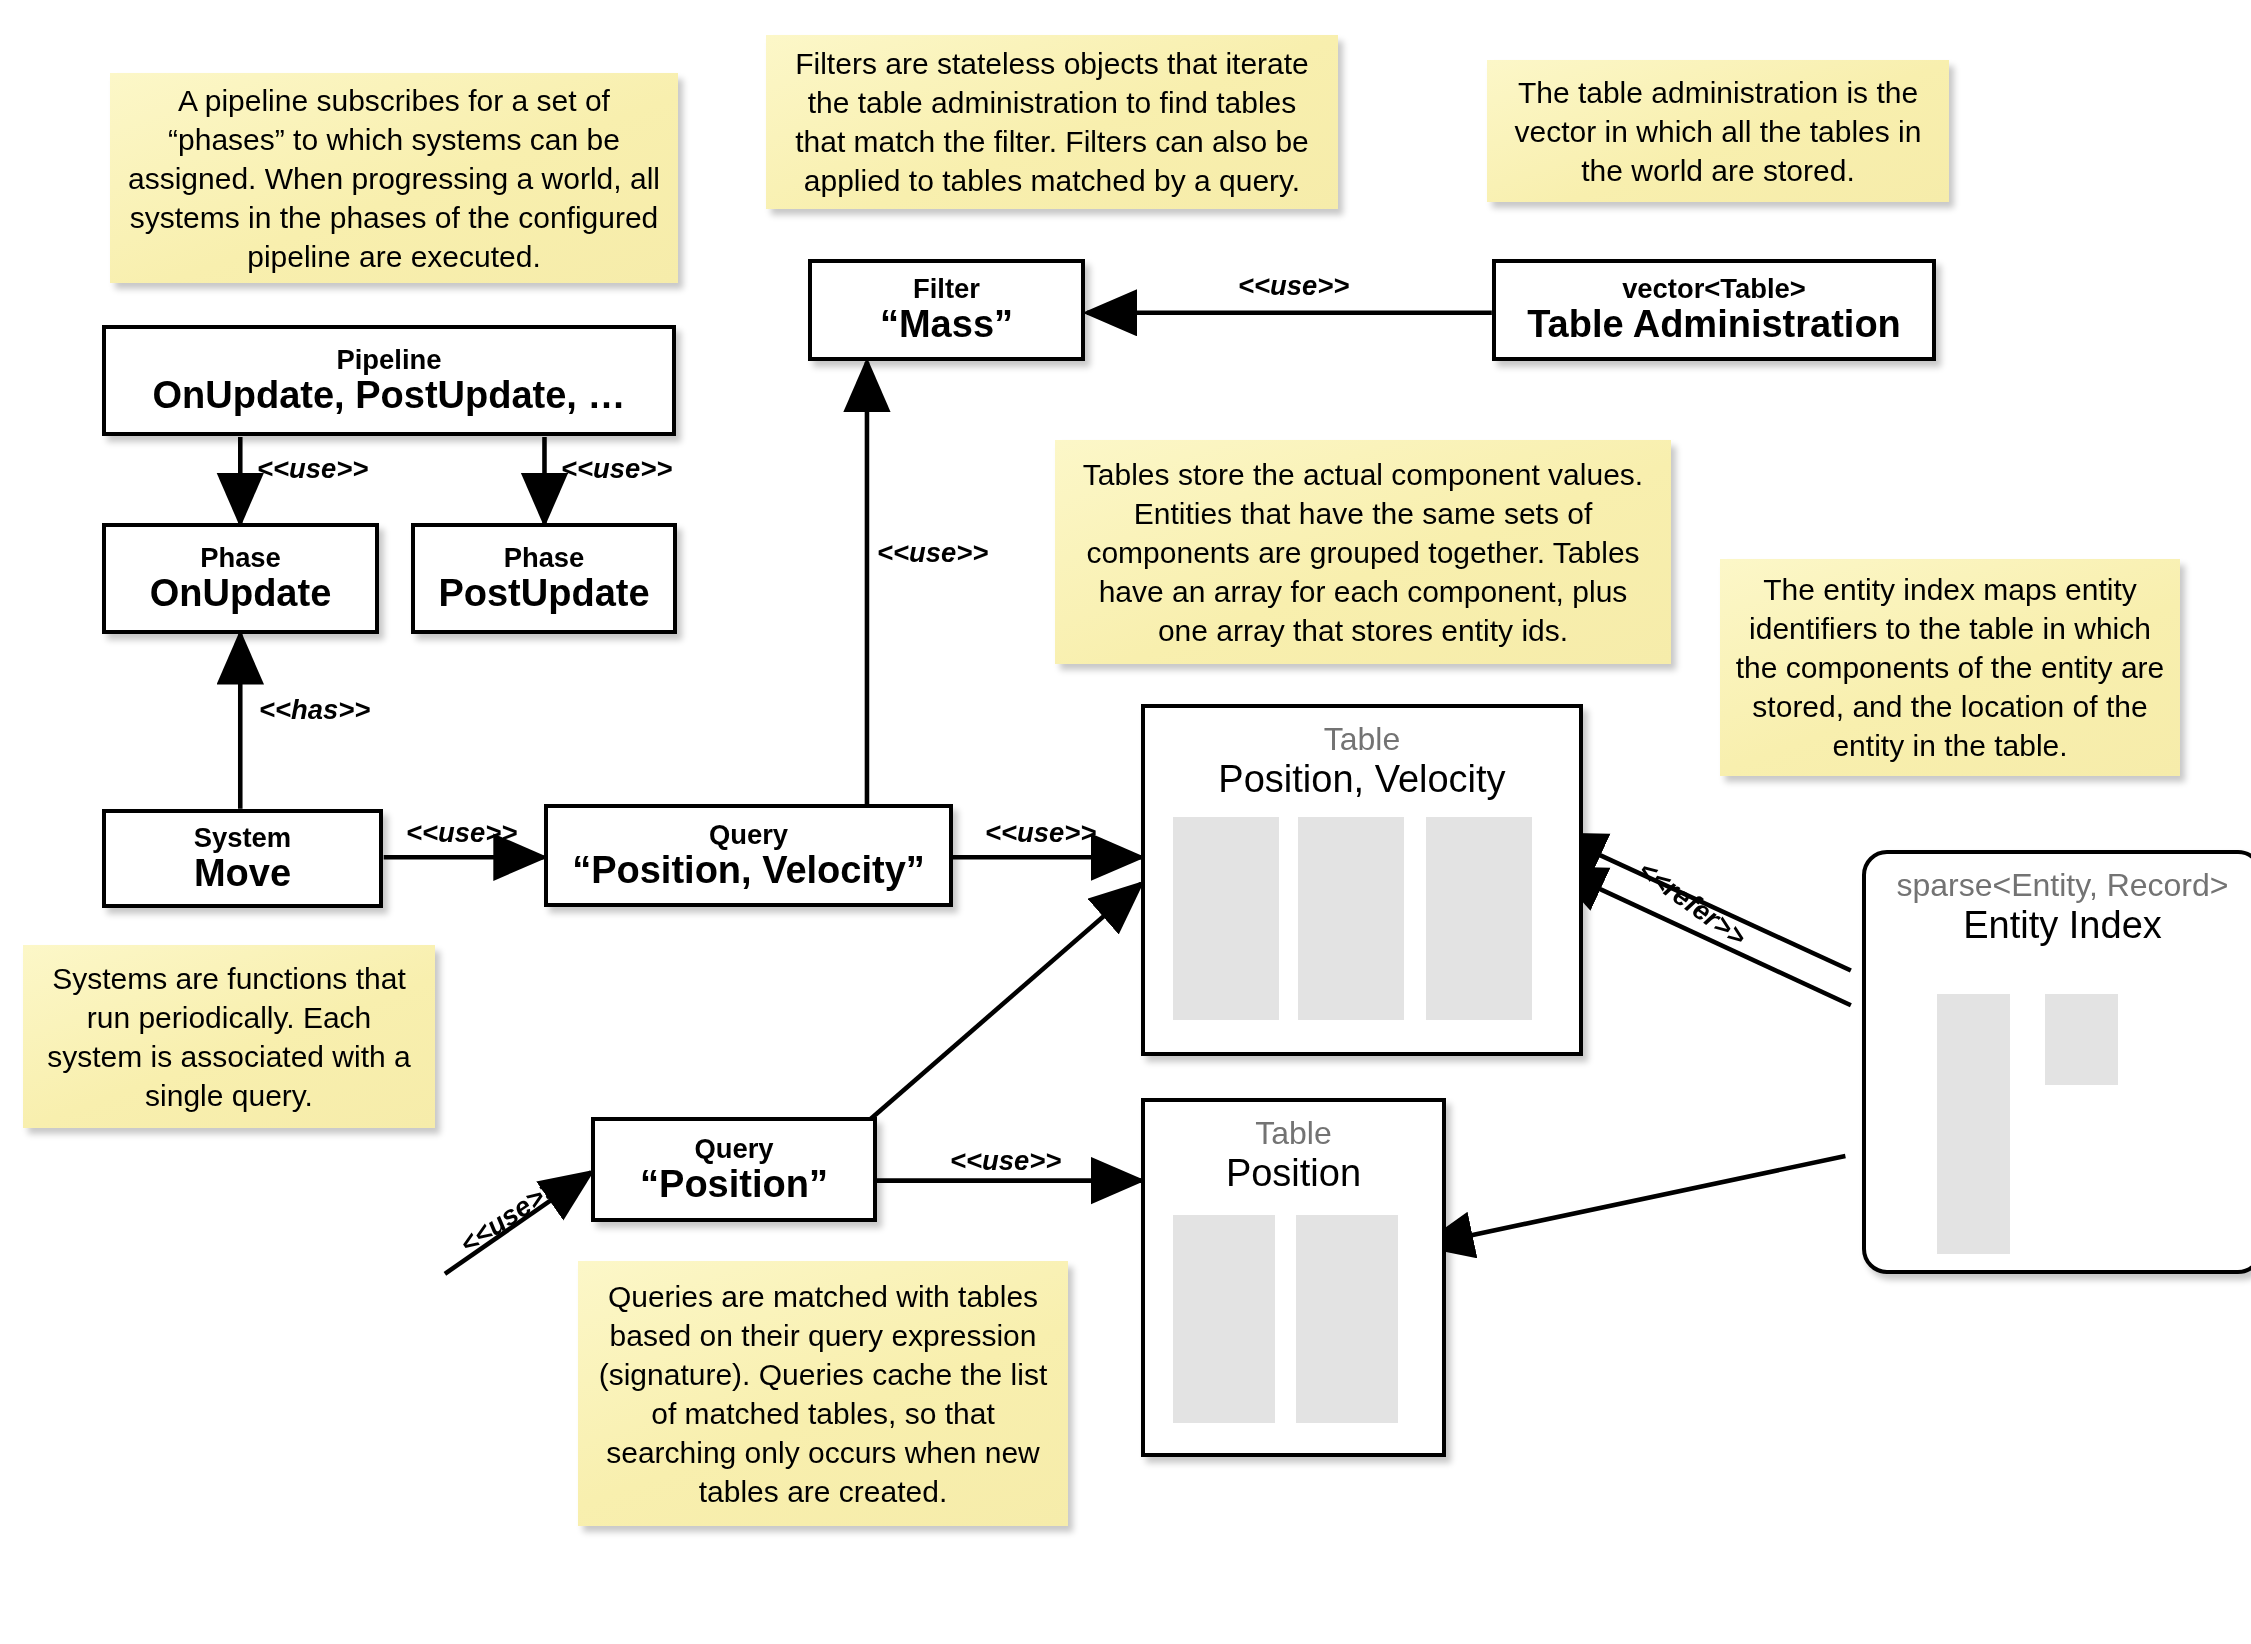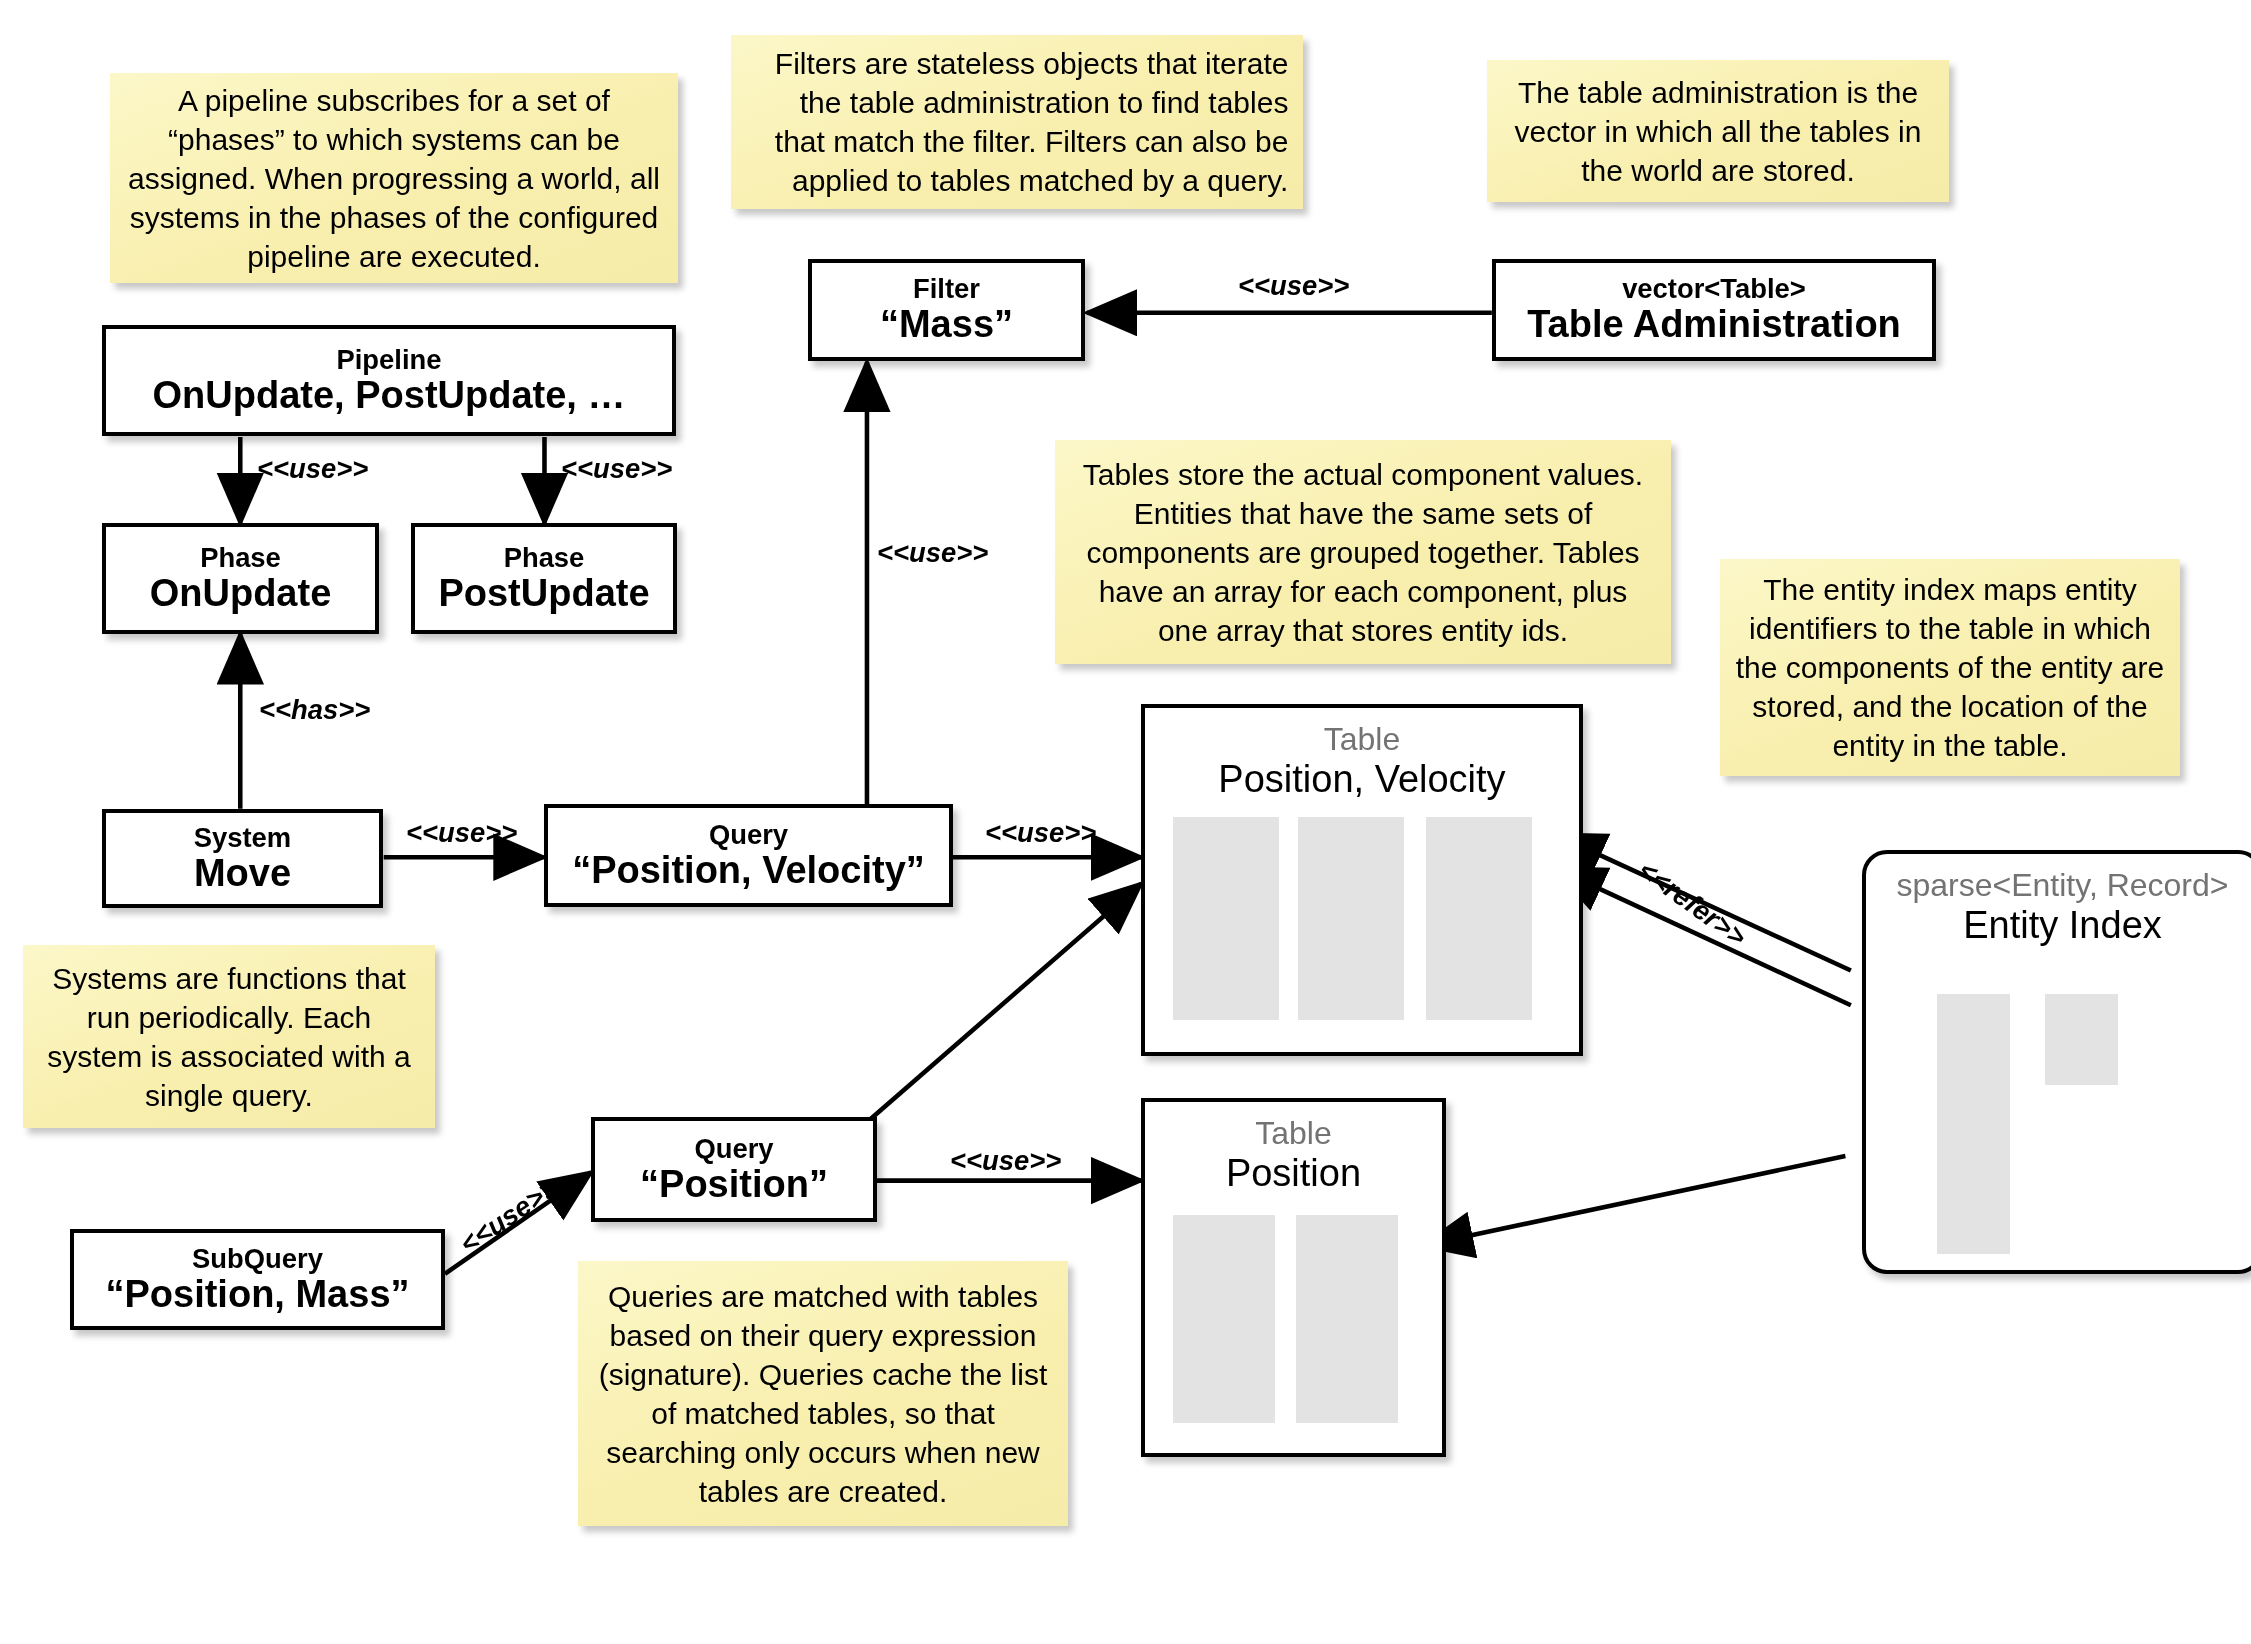--- a/index.html
+++ b/index.html
@@ -148,21 +148,21 @@
       <line x1="2190" y1="1107" x2="2098" y2="1107" marker-end="url(#arrowSm)"></line>
       <line x1="2190" y1="1134" x2="2098" y2="1134" marker-end="url(#arrowSm)"></line>
       <line x1="2191" y1="1157" x2="2147" y2="1270" marker-end="url(#arrowSm)"></line>
     </g>
   </svg>
 
   <div class="note" style="left:110px; top:73px; width:568px; height:210px;">
     <span>A pipeline subscribes for a set of “phases” to which systems can be assigned. When progressing a world, all systems in the phases of the configured pipeline are executed.</span>
   </div>
 
-  <div class="note" style="left:731px; top:35px; width:572px; height:174px;text-align:right;">
+  <div class="note" style="left:766px; top:35px; width:572px; height:174px;">
     <span>Filters are stateless objects that iterate the table administration to find tables that match the filter. Filters can also be applied to tables matched by a query.</span>
   </div>
 
   <div class="note" style="left:1487px; top:60px; width:462px; height:142px;">
     <span>The table administration is the vector in which all the tables in the world are stored.</span>
   </div>
 
   <div class="note" style="left:1055px; top:440px; width:616px; height:224px;">
     <span>Tables store the actual component values. Entities that have the same sets of components are grouped together. Tables have an array for each component, plus one array that stores entity ids.</span>
   </div>
@@ -214,24 +214,20 @@
   <div class="node" style="left:544px; top:804px; width:409px; height:103px;">
     <div class="stereo">Query</div>
     <div class="title">“Position, Velocity”</div>
   </div>
 
   <div class="node" style="left:591px; top:1117px; width:286px; height:105px;">
     <div class="stereo">Query</div>
     <div class="title">“Position”</div>
   </div>
 
-  <div class="node" style="left:70px; top:1229px; width:375px; height:101px;">
-    <div class="stereo">SubQuery</div>
-    <div class="title">“Position, Mass”</div>
-  </div>
 
   <div class="tablenode" style="left:1141px; top:704px; width:442px; height:352px;">
     <div class="hdr">
       <div class="stereo">Table</div>
       <div class="title">Position, Velocity</div>
     </div>
     <div class="colbar" style="left:28px; top:109px; width:106px; height:203px;"></div>
     <div class="colbar" style="left:153px; top:109px; width:106px; height:203px;"></div>
     <div class="colbar" style="left:281px; top:109px; width:106px; height:203px;"></div>
   </div>

